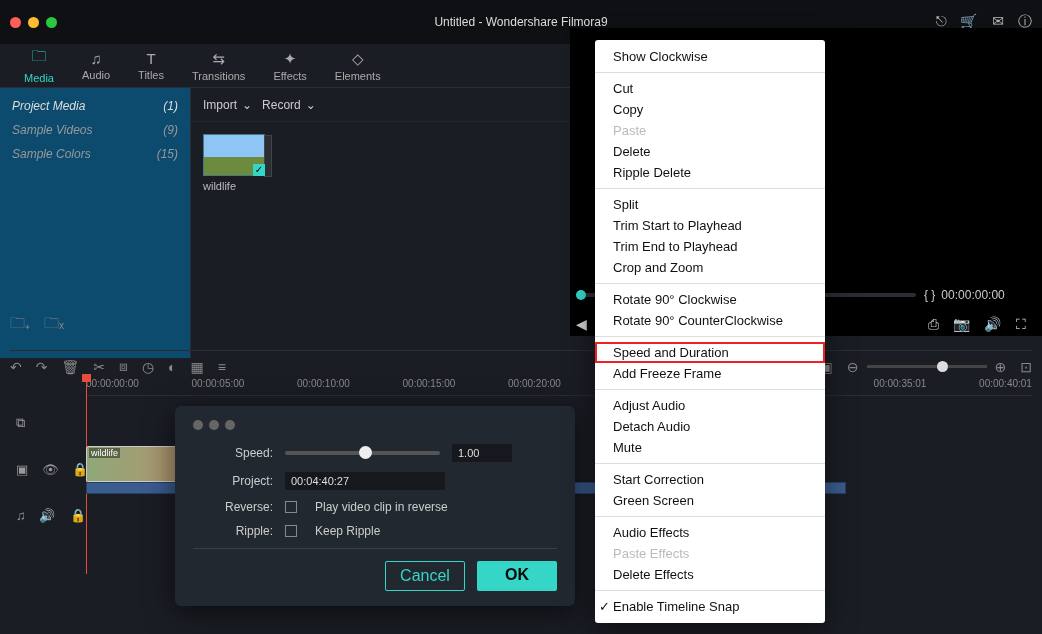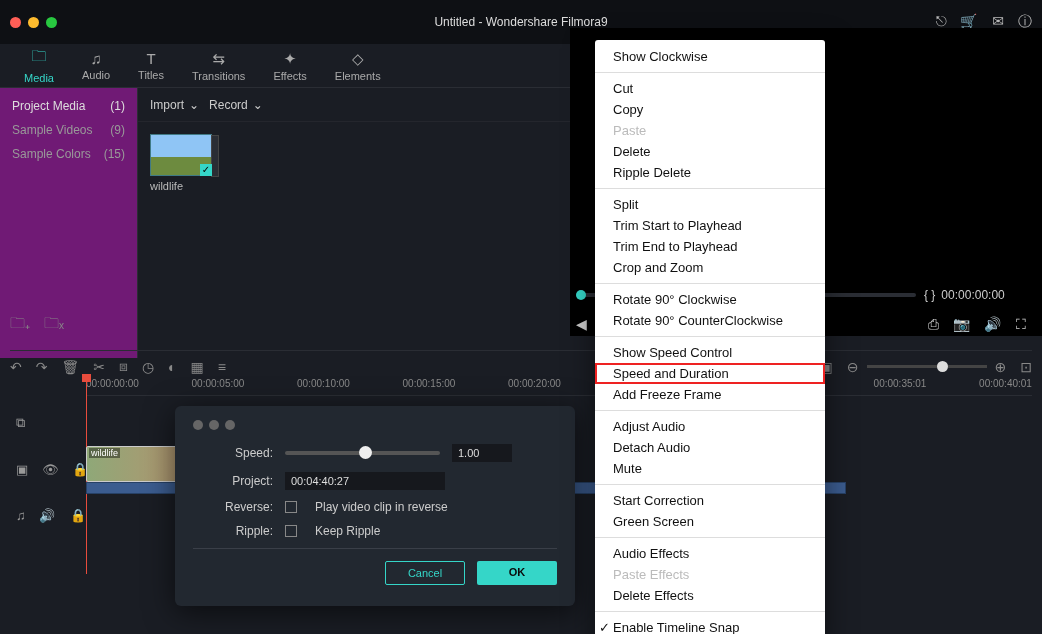--- a/index.html
+++ b/index.html
@@ -9,21 +9,21 @@
 .tlight { width:11px; height:11px; border-radius:50%; }
 .title { position:absolute; left:50%; transform:translateX(-50%); color:#ddd; font-size:12px; }
 .topright { position:absolute; right:10px; display:flex; gap:14px; color:#bbb; font-size:14px; }
 .topright span{cursor:pointer;}
 .tabs { height:44px; background:#1a1d24; display:flex; align-items:center; padding:0 10px; border-bottom:1px solid #2a2d34; }
 .tab { display:flex; flex-direction:column; align-items:center; gap:2px; padding:4px 14px; cursor:pointer; color:#aaa; font-size:11px; }
 .tab.active { color:#35d6c8; border-bottom:2px solid #35d6c8; }
 .tab .icn{font-size:15px;}
 .export-btn { margin-left:auto; background:#35d6c8; color:#0f1115; font-weight:600; font-size:11px; padding:5px 12px; border:none; cursor:pointer; border-radius:2px; margin-right:20px;}
 .main { display:flex; height:270px; }
-.sidebar { width:138px; background:#701a75; border-right:1px solid #2a2d34; padding:6px 0; }
+.sidebar { width:191px; background:#0c4a6e; border-right:1px solid #2a2d34; padding:6px 0;font-style:italic; }
 .srow { display:flex; justify-content:space-between; padding:5px 12px; color:#999; cursor:pointer; font-size:12px;}
 .srow:first-child{color:#ddd;}
 .medpane { flex:1; background:#1a1d24; display:flex; flex-direction:column; }
 .medbar { height:34px; display:flex; align-items:center; padding:0 12px; gap:10px; border-bottom:1px solid #24262d;}
 .ddwn { color:#ccc; font-size:12px; cursor:pointer; display:flex; gap:5px; align-items:center;}
 .search { margin-left:auto; background:#0c0e12; border-radius:10px; padding:3px 10px; display:flex; gap:6px; align-items:center; width:140px;}
 .search input{ background:transparent; border:none; color:#999; outline:none; font-size:11px; width:100%;}
 .medgrid { flex:1; padding:12px; display:flex; gap:10px; }
 .clip { width:62px; }
 .thumb { width:62px; height:42px; border:1px solid #407a85; background:linear-gradient(#8fc5f5 55%,#6d8b3f 55%); position:relative;}
@@ -55,21 +55,21 @@
 .dialog{position:absolute;left:175px;top:406px;width:400px;height:200px;background:#222830;border-radius:6px;box-shadow:0 6px 30px rgba(0,0,0,.6);padding:14px 18px;}
 .ddots{display:flex;gap:6px;margin-bottom:14px;}
 .ddots span{width:10px;height:10px;border-radius:50%;background:#666;}
 .drow{display:flex;align-items:center;gap:12px;margin-bottom:10px;font-size:12px;color:#ccc;}
 .dlabel{width:80px;text-align:right;}
 .dslider{width:155px;height:4px;background:#555;position:relative;border-radius:2px;}
 .dslider .kn{position:absolute;left:74px;top:-5px;width:13px;height:13px;border-radius:50%;background:#eee;}
 .dval{width:60px;background:#16181d;color:#ddd;padding:3px 6px;font-size:11px;}
 .chk{width:12px;height:12px;border:1px solid #888;display:inline-block;margin-right:6px;}
 .dbtns{display:flex;gap:12px;justify-content:flex-end;margin-top:12px;}
-.dbtn{width:80px;padding:5px 0;text-align:center;font-size:11px;cursor:pointer;border-radius:2px;}
+.dbtn{width:80px;padding:5px 0;text-align:center;font-size:16px;cursor:pointer;border-radius:2px;}
 .dbtn.cancel{border:1px solid #35d6c8;color:#35d6c8;background:transparent;}
 .dbtn.ok{background:#35d6c8;color:#0a0a0a;font-weight:600;}
 .cmenu{position:absolute;left:595px;top:40px;width:230px;background:#fff;color:#111;box-shadow:0 8px 30px rgba(0,0,0,.5);font-size:13px;padding:6px 0;border-radius:3px;}
 .cmenu .mi{padding:3px 18px;cursor:pointer;}
 .cmenu .mi.dis{color:#bbb;cursor:default;}
 .cmenu .mi.hl{border:2px solid #e22;padding:1px 16px;}
 .cmenu hr{border:none;border-top:1px solid #ddd;margin:5px 0;}
 .cmenu .chkr{position:relative;}
 .cmenu .chkr::before{content:"✓";position:absolute;left:4px;}
 </style>
@@ -288,21 +288,20 @@
   <div class="mi">Ripple Delete</div>
   <hr>
   <div class="mi">Split</div>
   <div class="mi">Trim Start to Playhead</div>
   <div class="mi">Trim End to Playhead</div>
   <div class="mi">Crop and Zoom</div>
   <hr>
   <div class="mi">Rotate 90° Clockwise</div>
   <div class="mi">Rotate 90° CounterClockwise</div>
   <hr>
-  <div class="mi">Show Speed Control</div>
   <div class="mi hl">Speed and Duration</div>
   <div class="mi">Add Freeze Frame</div>
   <hr>
   <div class="mi">Adjust Audio</div>
   <div class="mi">Detach Audio</div>
   <div class="mi">Mute</div>
   <hr>
   <div class="mi">Start Correction</div>
   <div class="mi">Green Screen</div>
   <hr>

